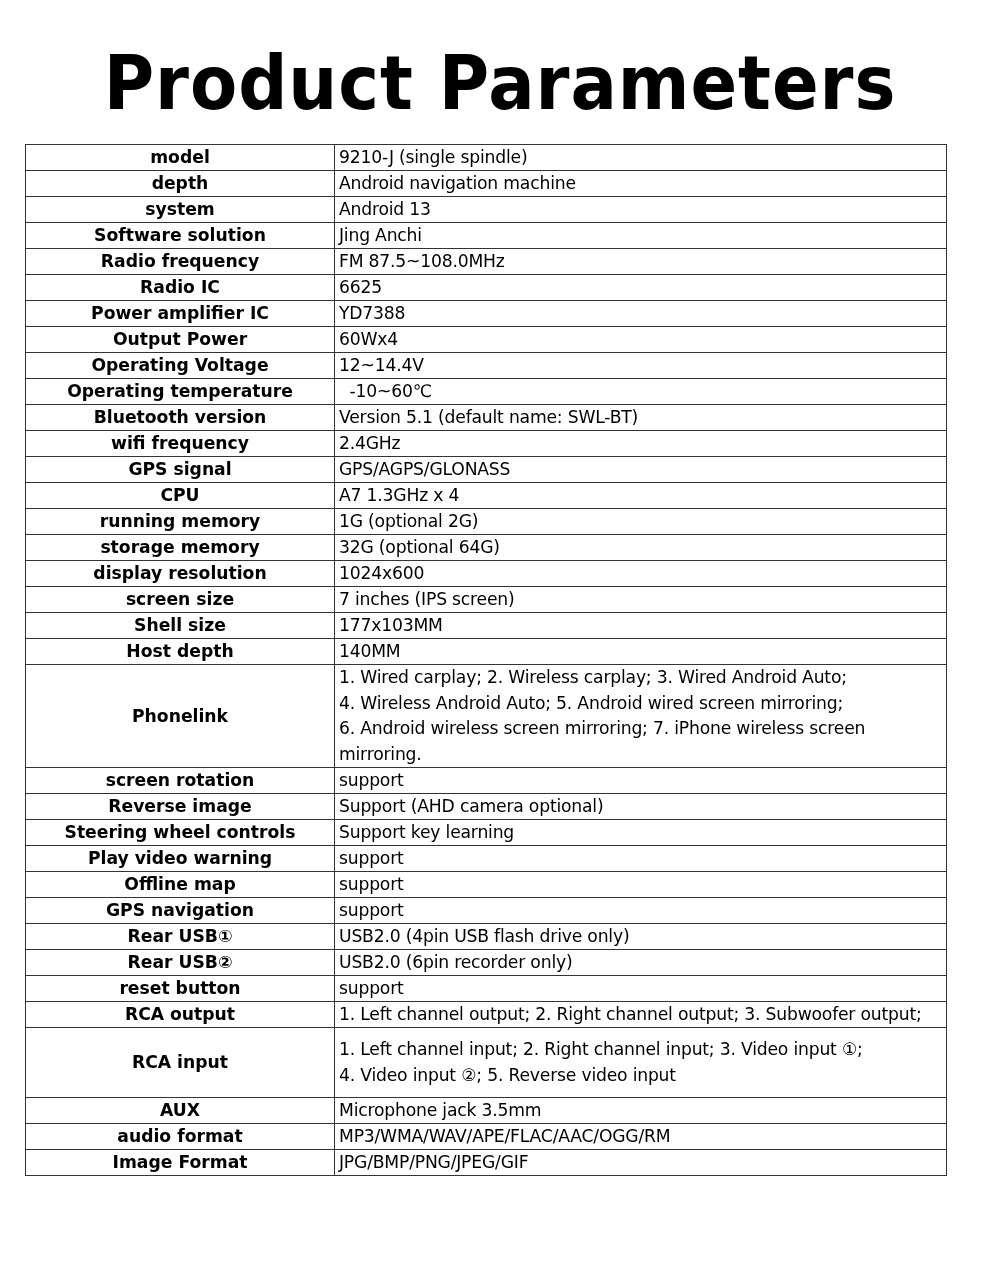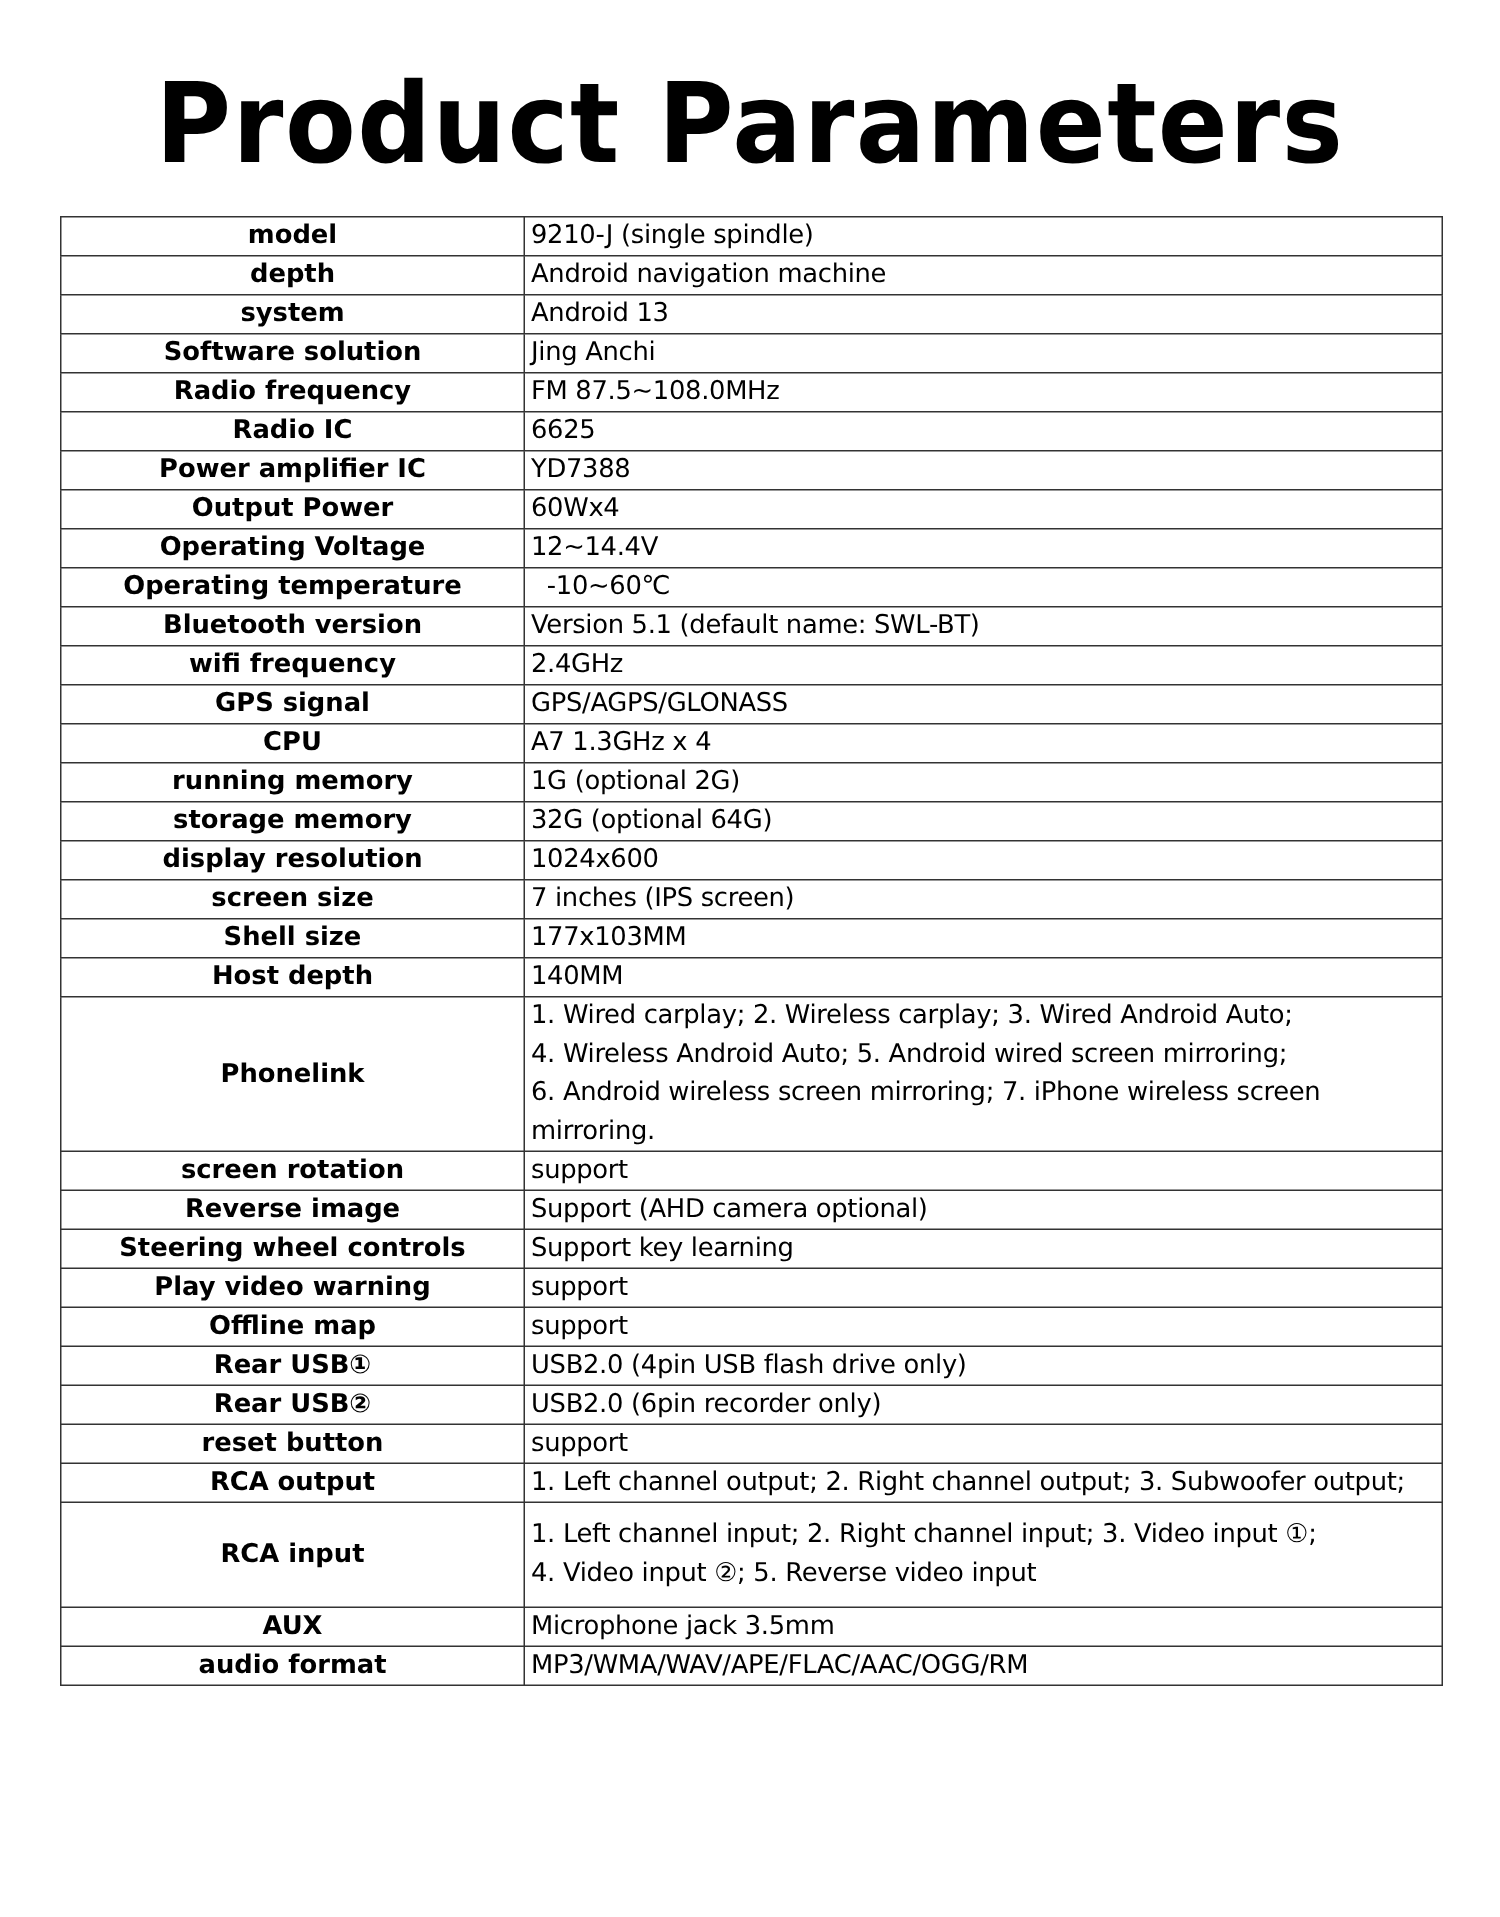--- a/index.html
+++ b/index.html
@@ -3,21 +3,21 @@
   <meta charset="utf-8">
   <style>
     html, body { margin: 0; padding: 0; background: #ffffff; }
     body { width: 1000px; height: 1278px; position: relative; overflow: hidden; font-family: "DejaVu Sans", sans-serif; color: #000; }
     .title {
       position: absolute; left: 0; top: 38px; width: 1000px; text-align: center;
       font-family: "DejaVu Sans", sans-serif; font-weight: bold; font-size: 74px; letter-spacing: 1px;
       line-height: 90px; transform: scaleX(0.93);
     }
     table.params {
-      position: absolute; left: 40px; top: 144px; width: 922px;
+      position: absolute; left: 25px; top: 144px; width: 922px;
       border-collapse: collapse; table-layout: fixed;
       border-top: 1px solid #cfcfcf;
     }
     table.params td {
       border: 1.5px solid #333; padding: 0; height: 25px; line-height: 25px;
       font-size: 17.2px; vertical-align: middle;
     }
     td.label { width: 308px; text-align: center; font-weight: bold; font-family: "DejaVu Sans", sans-serif; font-size: 16.6px; }
     td.value { padding-left: 4px !important; font-family: "DejaVu Sans", sans-serif; font-size: 16.4px; white-space: pre-wrap; letter-spacing: -0.2px; }
     tr.tall-4 td { height: 100px; }
@@ -133,20 +133,24 @@
       </tr>
       <tr>
         <td class="label">Play video warning</td>
         <td class="value">support</td>
       </tr>
       <tr>
         <td class="label">Offline map</td>
         <td class="value">support</td>
       </tr>
       <tr>
+        <td class="label">GPS navigation</td>
+        <td class="value">support</td>
+      </tr>
+      <tr>
         <td class="label">Rear USB①</td>
         <td class="value">USB2.0 (4pin USB flash drive only)</td>
       </tr>
       <tr>
         <td class="label">Rear USB②</td>
         <td class="value">USB2.0 (6pin recorder only)</td>
       </tr>
       <tr>
         <td class="label">reset button</td>
         <td class="value">support</td>
@@ -161,14 +165,18 @@
 4. Video input ②; 5. Reverse video input</td>
       </tr>
       <tr>
         <td class="label">AUX</td>
         <td class="value">Microphone jack 3.5mm</td>
       </tr>
       <tr>
         <td class="label">audio format</td>
         <td class="value">MP3/WMA/WAV/APE/FLAC/AAC/OGG/RM</td>
       </tr>
+      <tr>
+        <td class="label">Image Format</td>
+        <td class="value">JPG/BMP/PNG/JPEG/GIF</td>
+      </tr>
     </tbody>
 </table>
 
 </body></html>

